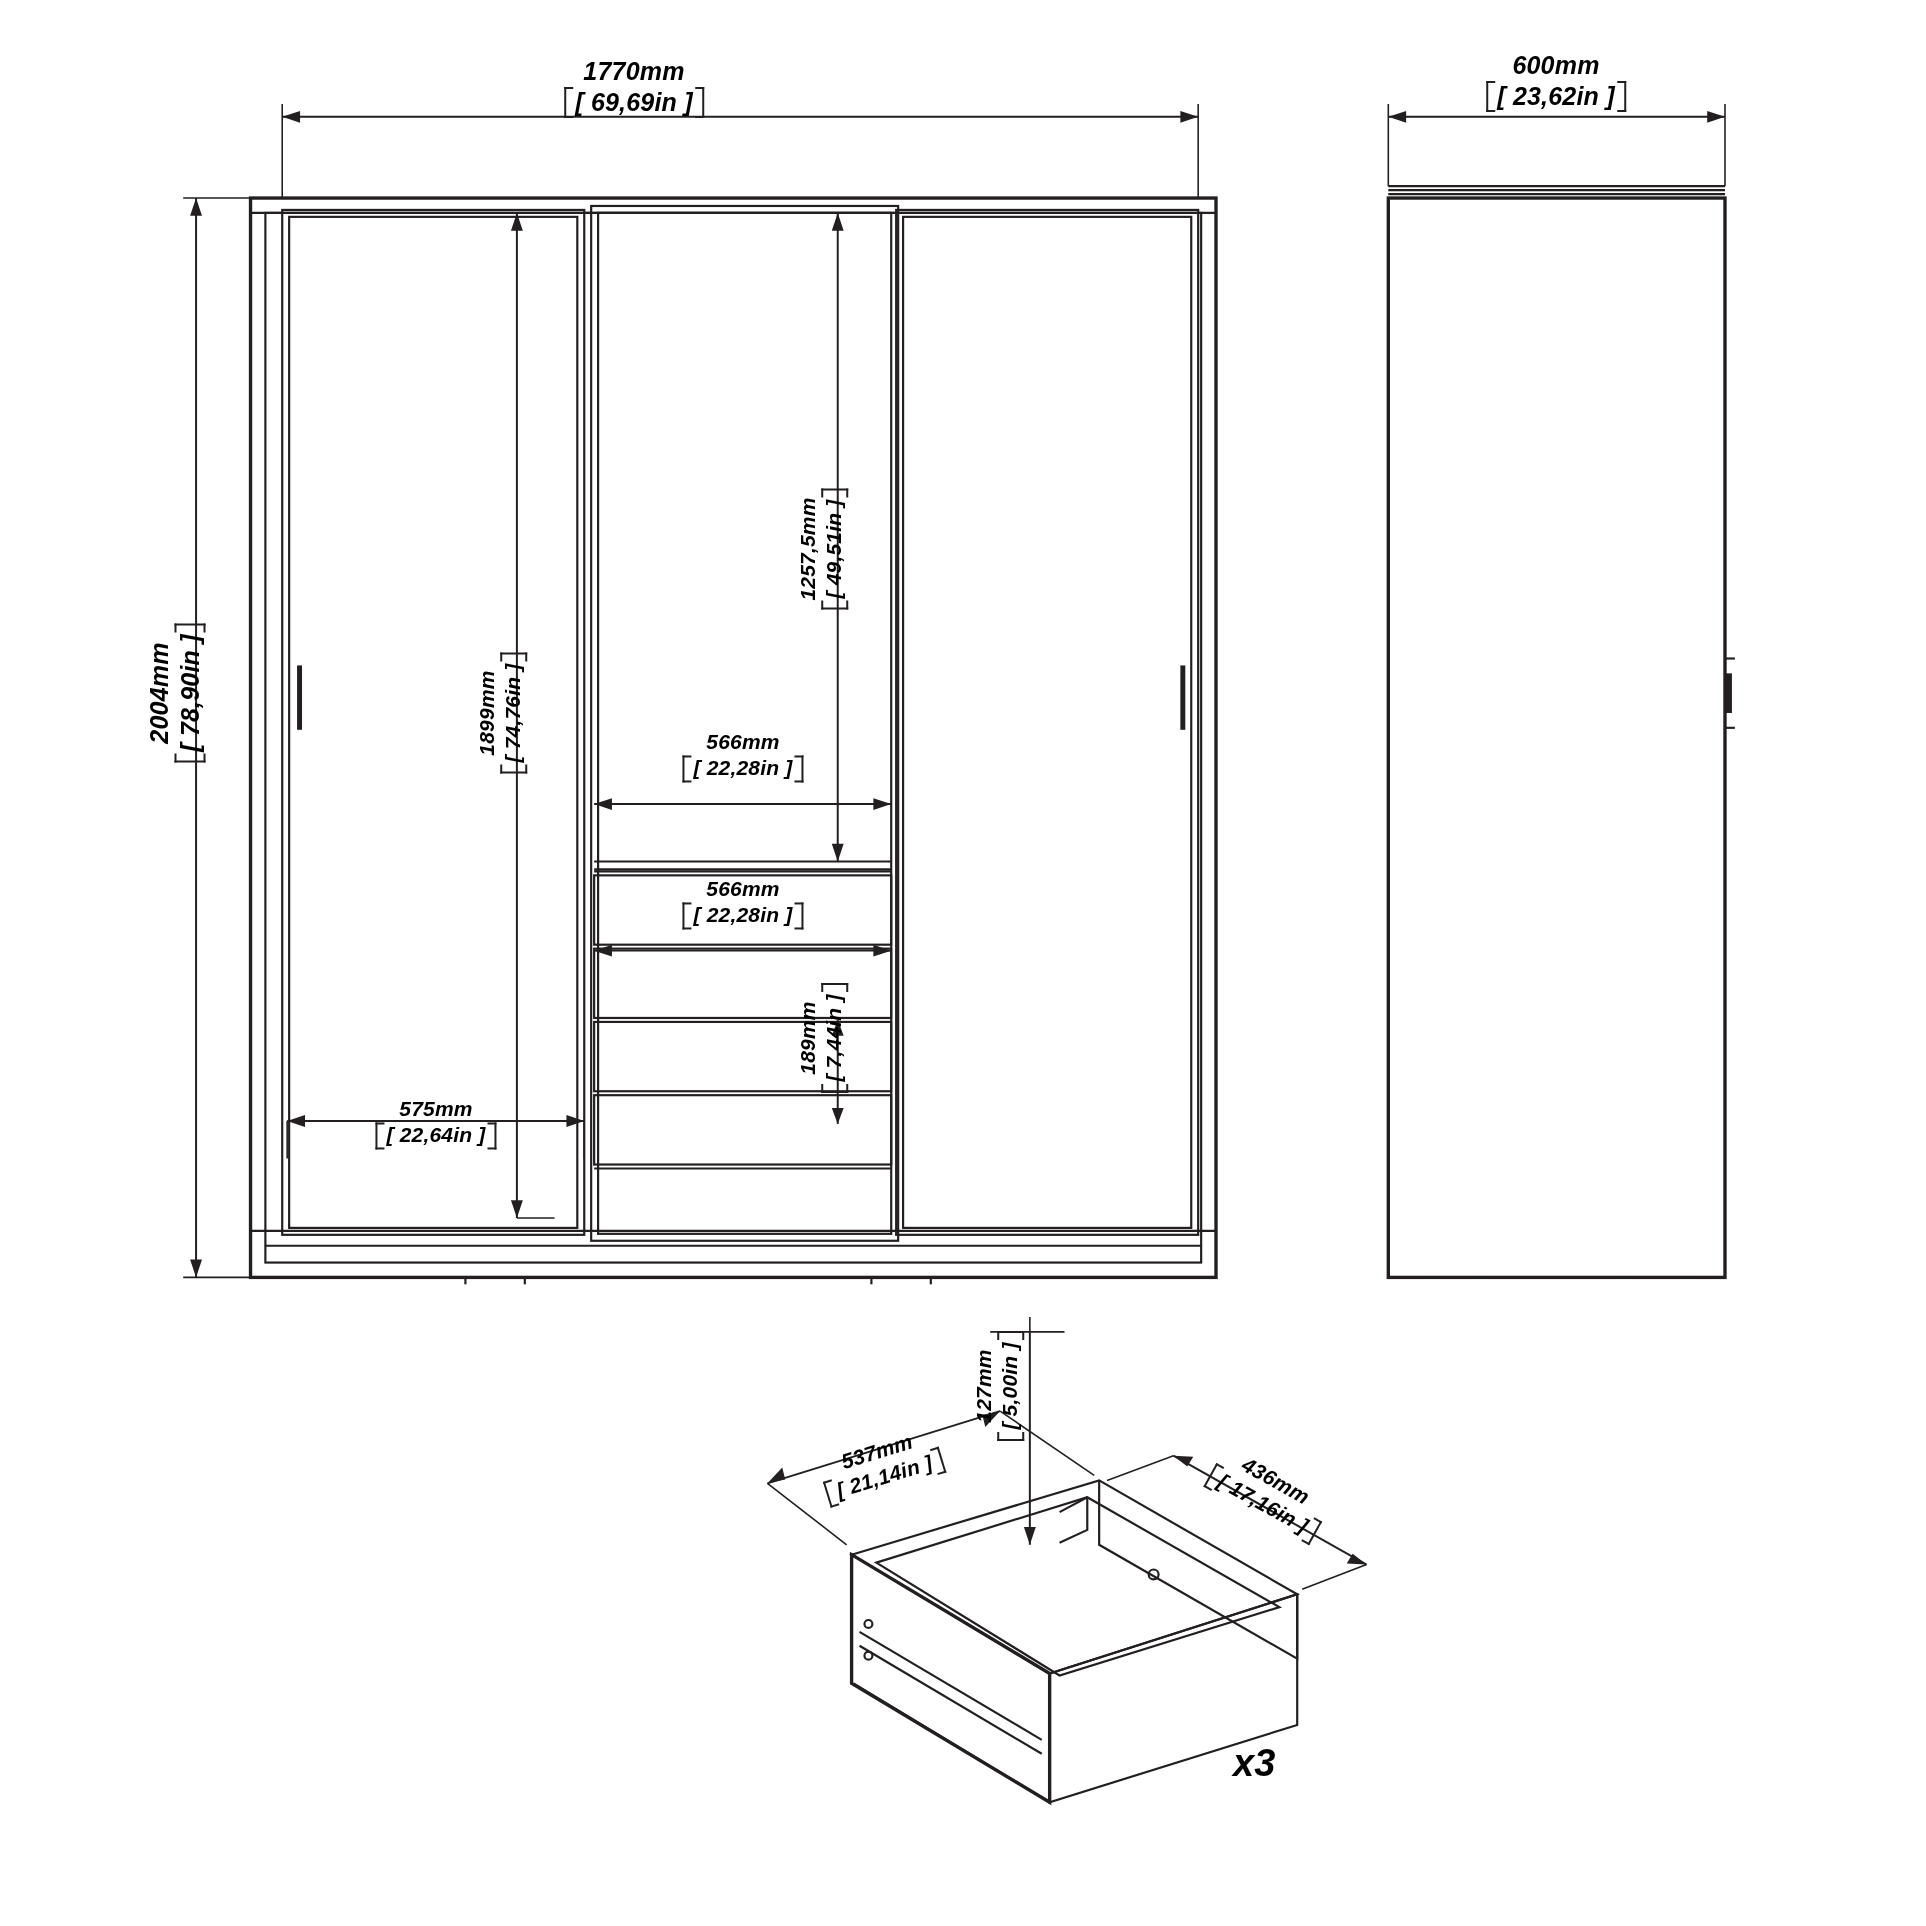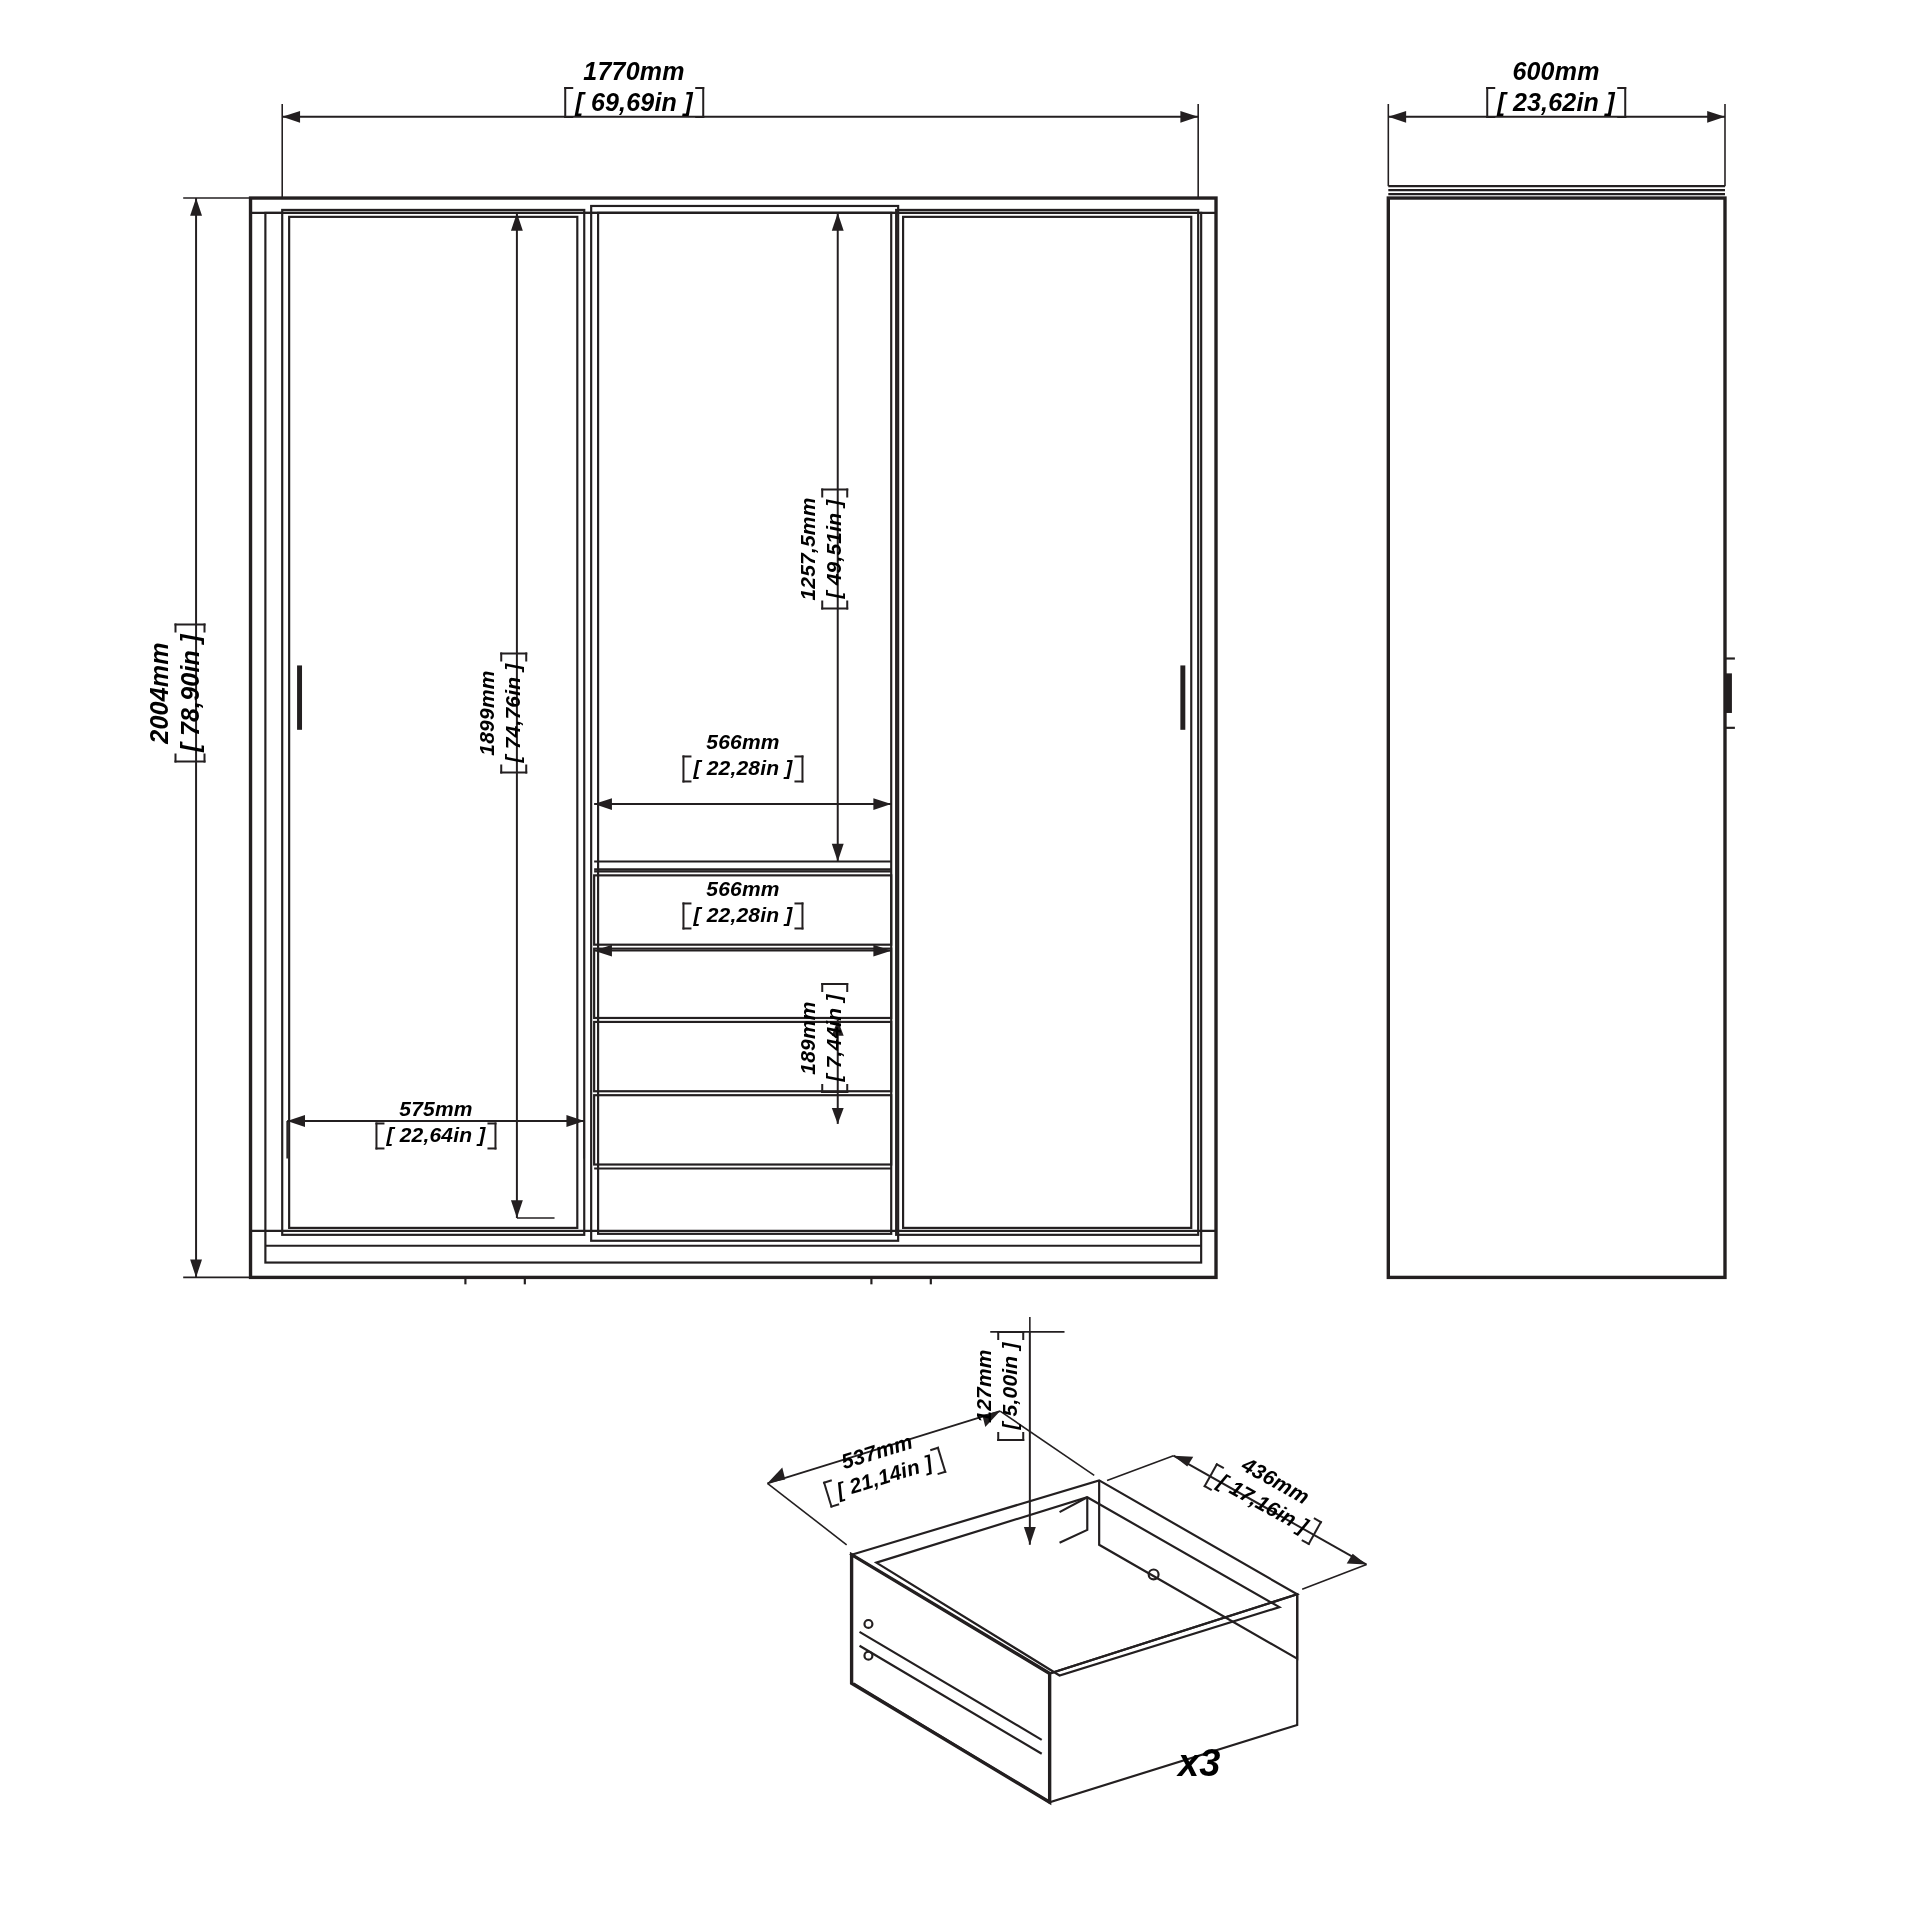--- a/index.html
+++ b/index.html
@@ -275,36 +275,36 @@
   <div class="lbl rot90" style="left:822px; top:1038px; width:238px; transform-origin:50% 50%; transform:translate(-50%,-50%) rotate(-90deg);">
     <span class="mm">189mm</span>
     <span class="in"><span class="brk">[ 7,44in ]</span></span>
   </div>
 
   <div class="lbl" style="left:436px; top:1149px; transform:translate(-50%,-100%);">
     <span class="mm">575mm</span>
     <span class="in"><span class="brk">[ 22,64in ]</span></span>
   </div>
 
-  <div class="lbl big" style="left:1556px; top:57px; transform:translateX(-50%);">
+  <div class="lbl big" style="left:1556px; top:51px; transform:translateX(-50%);">
     <span class="mm">600mm</span>
     <span class="in"><span class="brk">[ 23,62in ]</span></span>
   </div>
 
   <div class="lbl rot90" style="left:998px; top:1386px; width:228px; transform-origin:50% 50%; transform:translate(-50%,-50%) rotate(-90deg);">
     <span class="mm">127mm</span>
     <span class="in"><span class="brk">[ 5,00in ]</span></span>
   </div>
 
   <div class="lbl" style="left:881px; top:1465px; transform:translate(-50%,-50%) rotate(-17deg);">
     <span class="mm">537mm</span>
     <span class="in"><span class="brk">[ 21,14in ]</span></span>
   </div>
 
   <div class="lbl" style="left:1269px; top:1493px; transform:translate(-50%,-50%) rotate(29deg);">
     <span class="mm">436mm</span>
     <span class="in"><span class="brk">[ 17,16in ]</span></span>
   </div>
 
-  <div class="multi-x" style="left:1178px; top:1742px;">x3</div>
+  <div class="multi-x" style="left:1233px; top:1742px;">x3</div>
 
 </div>
 
 
 </body></html>

